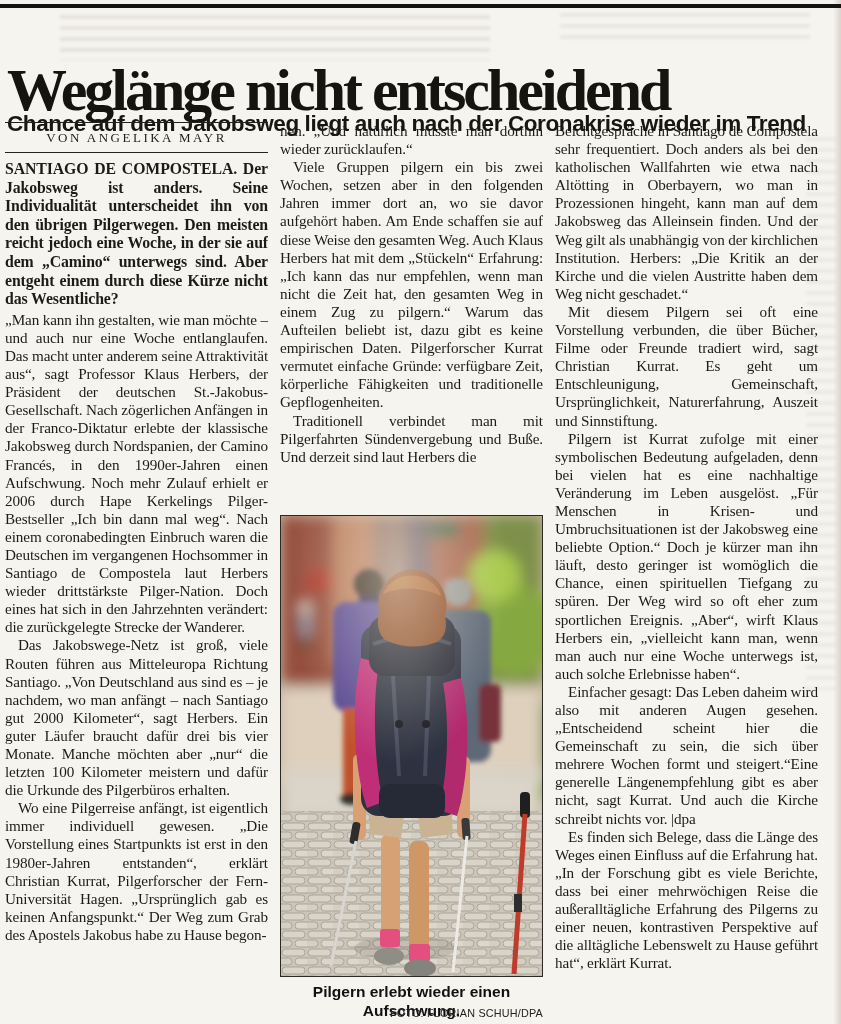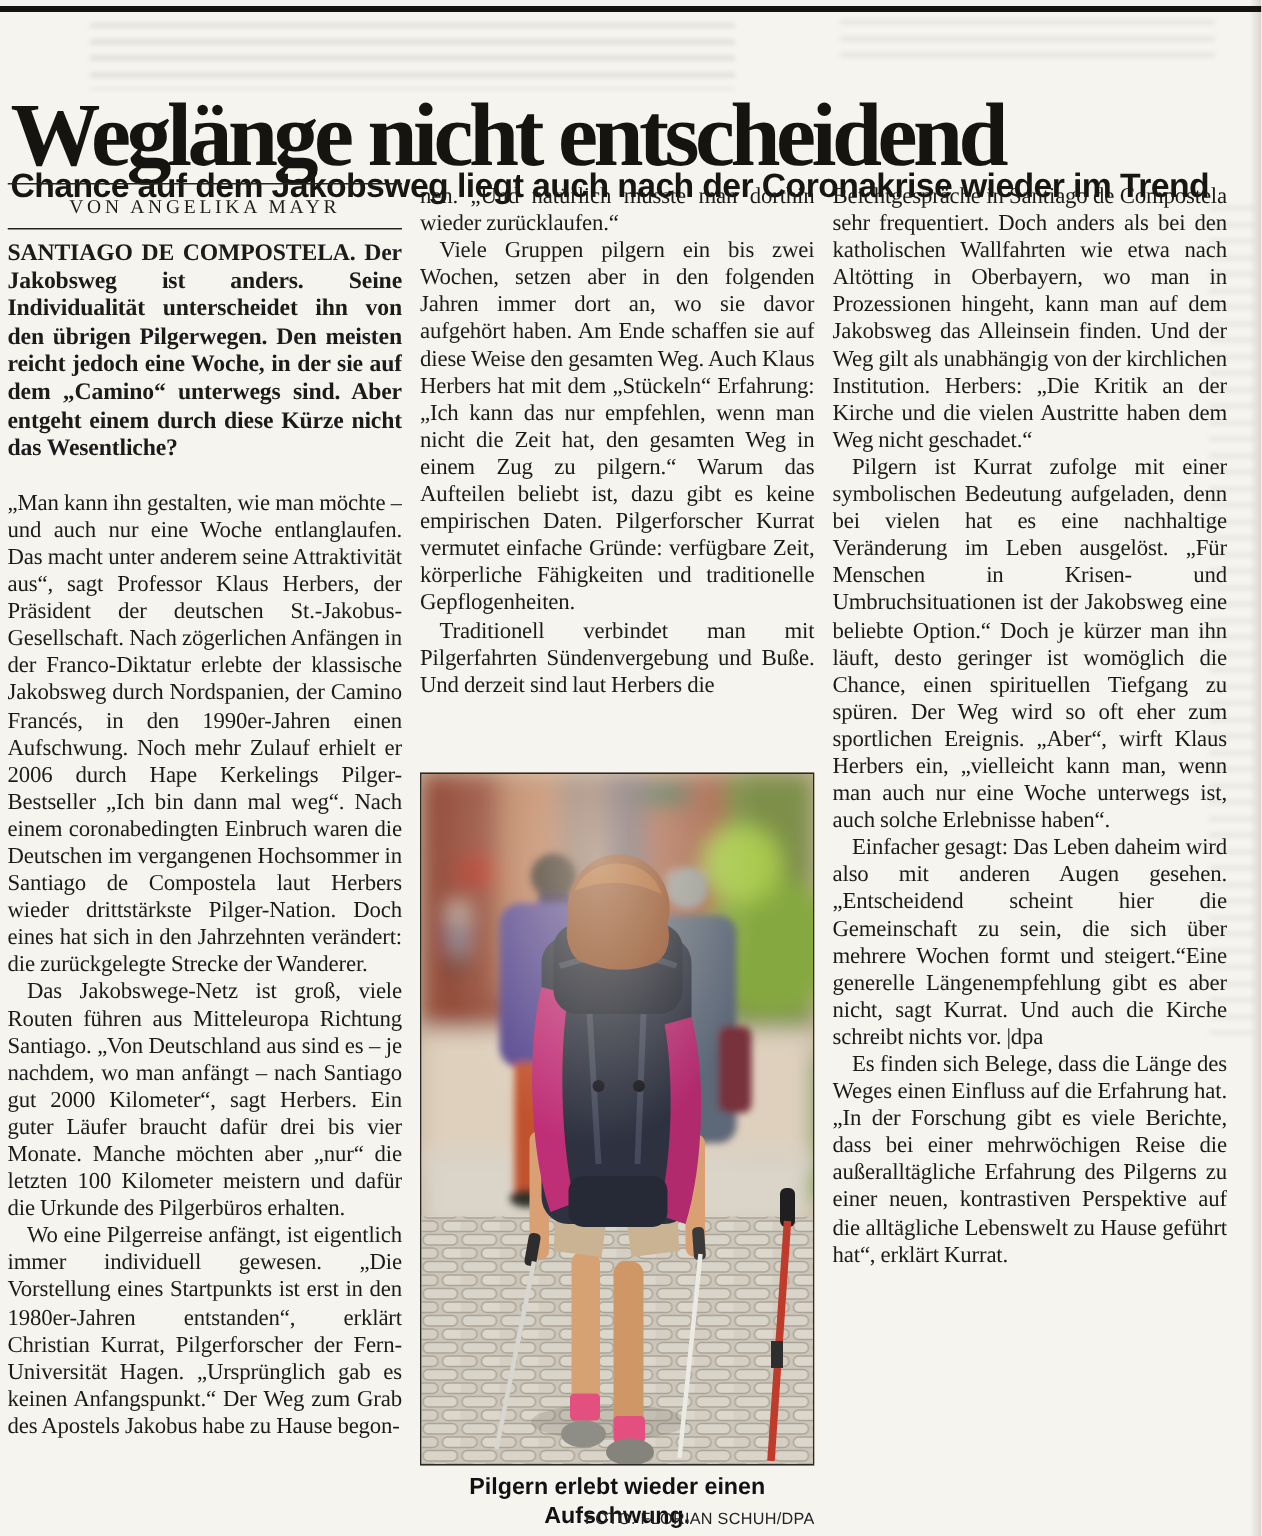--- a/index.html
+++ b/index.html
@@ -21,21 +21,21 @@
            font-size:22.5px;letter-spacing:-.4px;white-space:nowrap;color:#171613;}
 
   .columns{position:absolute;left:5px;top:122px;width:814px;height:898px;
            display:flex;gap:12px;}
   .col{width:263px;height:100%;overflow:hidden;display:flex;flex-direction:column;}
 
   .byline-block{border-top:1.5px solid #232220;border-bottom:1px solid #232220;
                 text-align:center;padding:7px 0 6px;margin-bottom:7px;
                 font-size:13px;letter-spacing:2.5px;color:#1e1d1a;}
   .lead{font-weight:bold;font-size:15.8px;line-height:18.6px;text-align:justify;
-        margin:0 0 18px;letter-spacing:-.1px;}
+        margin:0 0 2px;letter-spacing:-.1px;}
   .para{margin:0;font-size:15.2px;line-height:18.1px;text-align:justify;
         letter-spacing:-.1px;word-spacing:-.3px;hyphens:auto;}
   .para.ind{text-indent:13px;}
 
   .photo-block{margin-top:auto;text-align:center;}
   .photo{border:1px solid #2a2923;background:#c8b59e;display:block;}
   .caption{position:relative;margin-top:5px;font-family:"Liberation Sans",sans-serif;}
   .caption .cap-bold{font-weight:bold;font-size:15.5px;line-height:19px;color:#111;}
   .caption .credit{position:absolute;right:0;bottom:1px;font-size:10.8px;
                    letter-spacing:.2px;color:#222;}
@@ -176,20 +176,21 @@
         <div class="caption">
           <span class="cap-bold">Pilgern erlebt wieder einen Aufschwung.</span>
           <span class="credit">FOTO: FLORIAN SCHUH/DPA</span>
         </div>
       </div>
     </div>
 
     <div class="col">
       <div>
           <p class="para" lang="de">Beichtgespräche in Santiago de Compostela sehr frequentiert. Doch anders als bei den katholischen Wallfahrten wie etwa nach Altötting in Oberbayern, wo man in Prozessionen hingeht, kann man auf dem Jakobsweg das Alleinsein finden. Und der Weg gilt als unabhängig von der kirchlichen Institution. Herbers: „Die Kritik an der Kirche und die vielen Austritte haben dem Weg nicht geschadet.“</p>
+          <p class="para ind" lang="de">Mit diesem Pilgern sei oft eine Vorstellung verbunden, die über Bücher, Filme oder Freunde tradiert wird, sagt Christian Kurrat. Es geht um Entschleunigung, Gemeinschaft, Ursprünglichkeit, Naturerfahrung, Auszeit und Sinnstiftung.</p>
           <p class="para ind" lang="de">Pilgern ist Kurrat zufolge mit einer symbolischen Bedeutung aufgeladen, denn bei vielen hat es eine nachhaltige Veränderung im Leben ausgelöst. „Für Menschen in Krisen- und Umbruchsituationen ist der Jakobsweg eine beliebte Option.“ Doch je kürzer man ihn läuft, desto geringer ist womöglich die Chance, einen spirituellen Tiefgang zu spüren. Der Weg wird so oft eher zum sportlichen Ereignis. „Aber“, wirft Klaus Herbers ein, „vielleicht kann man, wenn man auch nur eine Woche unterwegs ist, auch solche Erlebnisse haben“.</p>
           <p class="para ind" lang="de">Einfacher gesagt: Das Leben daheim wird also mit anderen Augen gesehen. „Entscheidend scheint hier die Gemeinschaft zu sein, die sich über mehrere Wochen formt und steigert.“Eine generelle Längenempfehlung gibt es aber nicht, sagt Kurrat. Und auch die Kirche schreibt nichts vor. |dpa</p>
           <p class="para ind" lang="de">Es finden sich Belege, dass die Länge des Weges einen Einfluss auf die Erfahrung hat. „In der Forschung gibt es viele Berichte, dass bei einer mehrwöchigen Reise die außeralltägliche Erfahrung des Pilgerns zu einer neuen, kontrastiven Perspektive auf die alltägliche Lebenswelt zu Hause geführt hat“, erklärt Kurrat.</p>
         </div>
     </div>
 
   </div>
 </div>
 
 </body></html>

